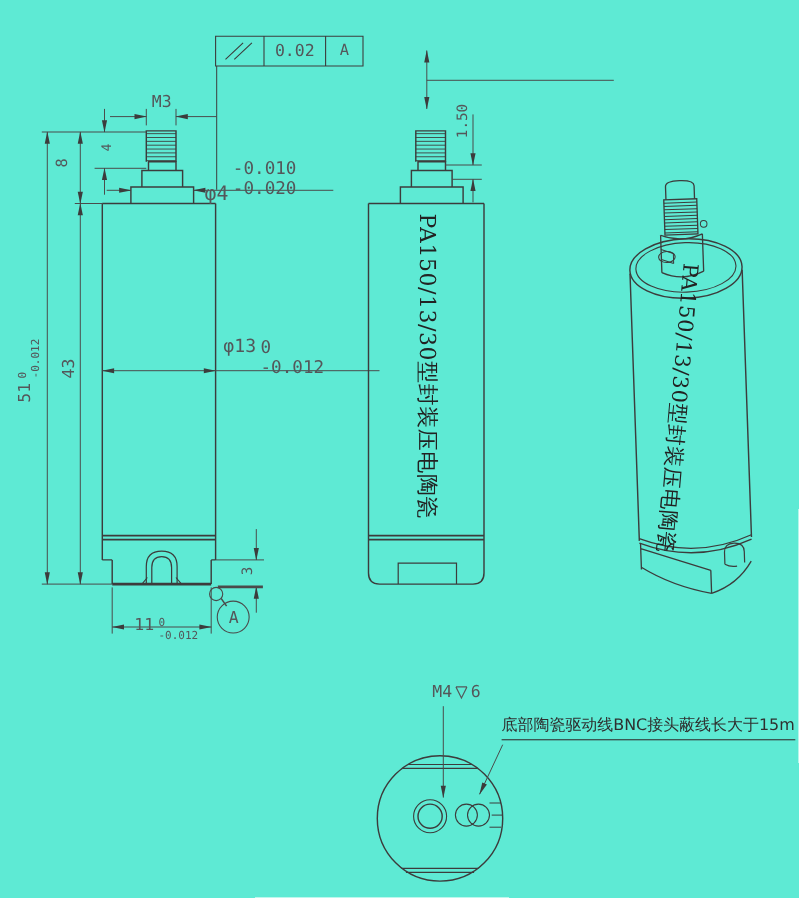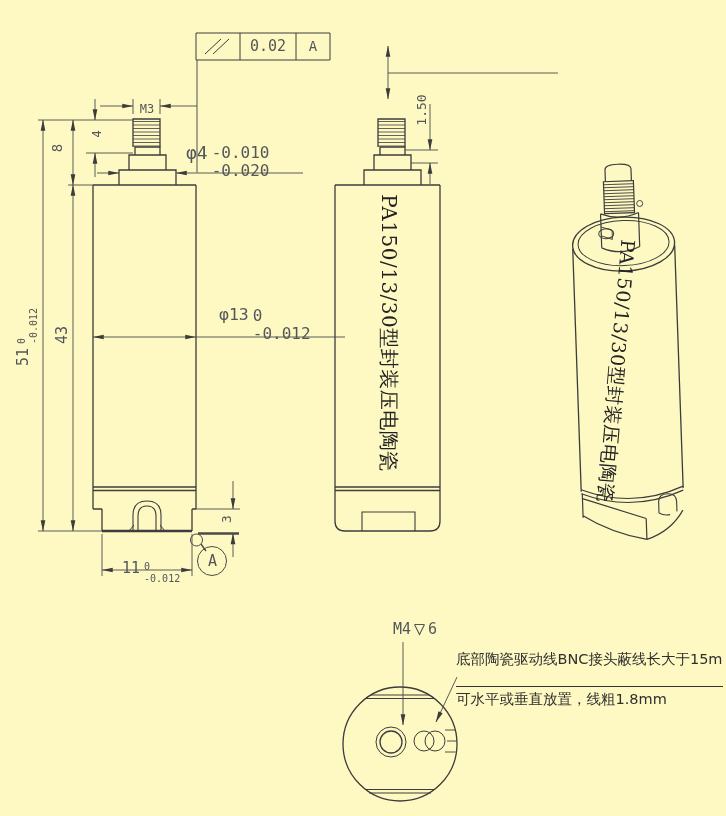--- a/index.html
+++ b/index.html
@@ -1,29 +1,29 @@
 <!DOCTYPE html>
 <html><head>
 <meta charset="utf-8">
 <style>
   html,body{margin:0;padding:0;background:#fff;}
-  #canvas{position:relative;width:726px;height:816px;background:#fef9c3;overflow:hidden;
+  #canvas{position:relative;width:726px;height:816px;background:#5eead4;overflow:hidden;
           font-family:"DejaVu Sans",sans-serif;}
   #lines{position:absolute;left:0;top:0;}
   .txt{position:absolute;white-space:nowrap;}
   .dimtext{font-family:"DejaVu Sans Mono",monospace;color:#54575a;}
   .cjk{color:#2f2f2f;}
   .rot{transform:translate(-50%,-50%) rotate(-90deg);}
   .rotcw{transform:translate(-50%,-50%) rotate(90deg);}
   .dimrow{display:flex;align-items:flex-start;line-height:1;}
   .stk{display:inline-flex;flex-direction:column;font-size:16px;line-height:1.15;margin-left:4px;}
   .stk span{display:block;}
   .center{text-align:center;}
   .serifcjk{font-family:"DejaVu Serif","DejaVu Sans",serif;color:#222;}
-  .note1{border-bottom:1.2px solid #333;padding-bottom:17px;}
+  .note1{border-bottom:1.2px solid #333;padding-bottom:3px;}
   .note2{margin-top:3px;}
   .callout{display:flex;align-items:center;gap:2px;}
 </style>
 </head>
 <body>
 
 <div id="canvas">
 
 <svg id="lines" width="726" height="816" viewBox="0 0 726 816">
   <defs>
@@ -115,31 +115,31 @@
   </g>
   <g stroke="#4a4a4a" fill="none" stroke-width="0.9">
     <path d="M403,642 L403,725" marker-end="url(#ah)"></path>
     <path d="M457,677 L436,722" marker-end="url(#ah)"></path>
   </g>
 </svg>
 
 <div class="txt dimtext center" style="left:240px;top:37px;width:56px;font-size:15px;">0.02</div>
 <div class="txt dimtext center" style="left:296px;top:38px;width:34px;font-size:14px;">A</div>
 
-<div class="txt dimtext center" style="left:130px;top:102px;width:34px;font-size:12px;">M3</div>
+<div class="txt dimtext center" style="left:130px;top:83px;width:34px;font-size:15px;">M3</div>
 
 <div class="txt dimtext dimrow" style="left:186px;top:144px;">
-  <span style="font-size:18px;">φ4</span>
+  <span style="font-size:18px;margin-top:24px;">φ4</span>
   <span class="stk">
     <span>-0.010</span>
     <span>-0.020</span>
   </span>
 </div>
 
-<div class="txt dimtext dimrow" style="left:203px;top:307px;margin-left:16px;">
+<div class="txt dimtext dimrow" style="left:203px;top:307px;">
   <span style="font-size:16.5px;">φ13</span>
   <span class="stk">
     <span>0</span>
     <span>-0.012</span>
   </span>
 </div>
 
 <div class="txt rot" style="left:27px;top:337px;">
   <span class="dimtext dimrow">
     <span style="font-size:15px;">51</span>
@@ -174,16 +174,15 @@
 <div class="txt dimtext callout" style="left:393px;top:620px;font-size:15px;">
   <span>M4</span>
   <svg width="13" height="15" viewBox="0 0 13 15">
     <path d="M1.5,2.5 H11.5 M1.5,2.5 L6.5,12.5 L11.5,2.5" stroke="#54575a" stroke-width="1.1" fill="none"></path>
   </svg>
   <span>6</span>
 </div>
 
 <div class="txt" style="left:456px;top:650px;font-size:14.5px;">
   <div class="cjk note1">底部陶瓷驱动线BNC接头蔽线长大于15m</div>
-  <div class="cjk note2">可水平或垂直放置，线粗1.8mm</div>
 </div>
 
 </div>
 
 </body></html>

